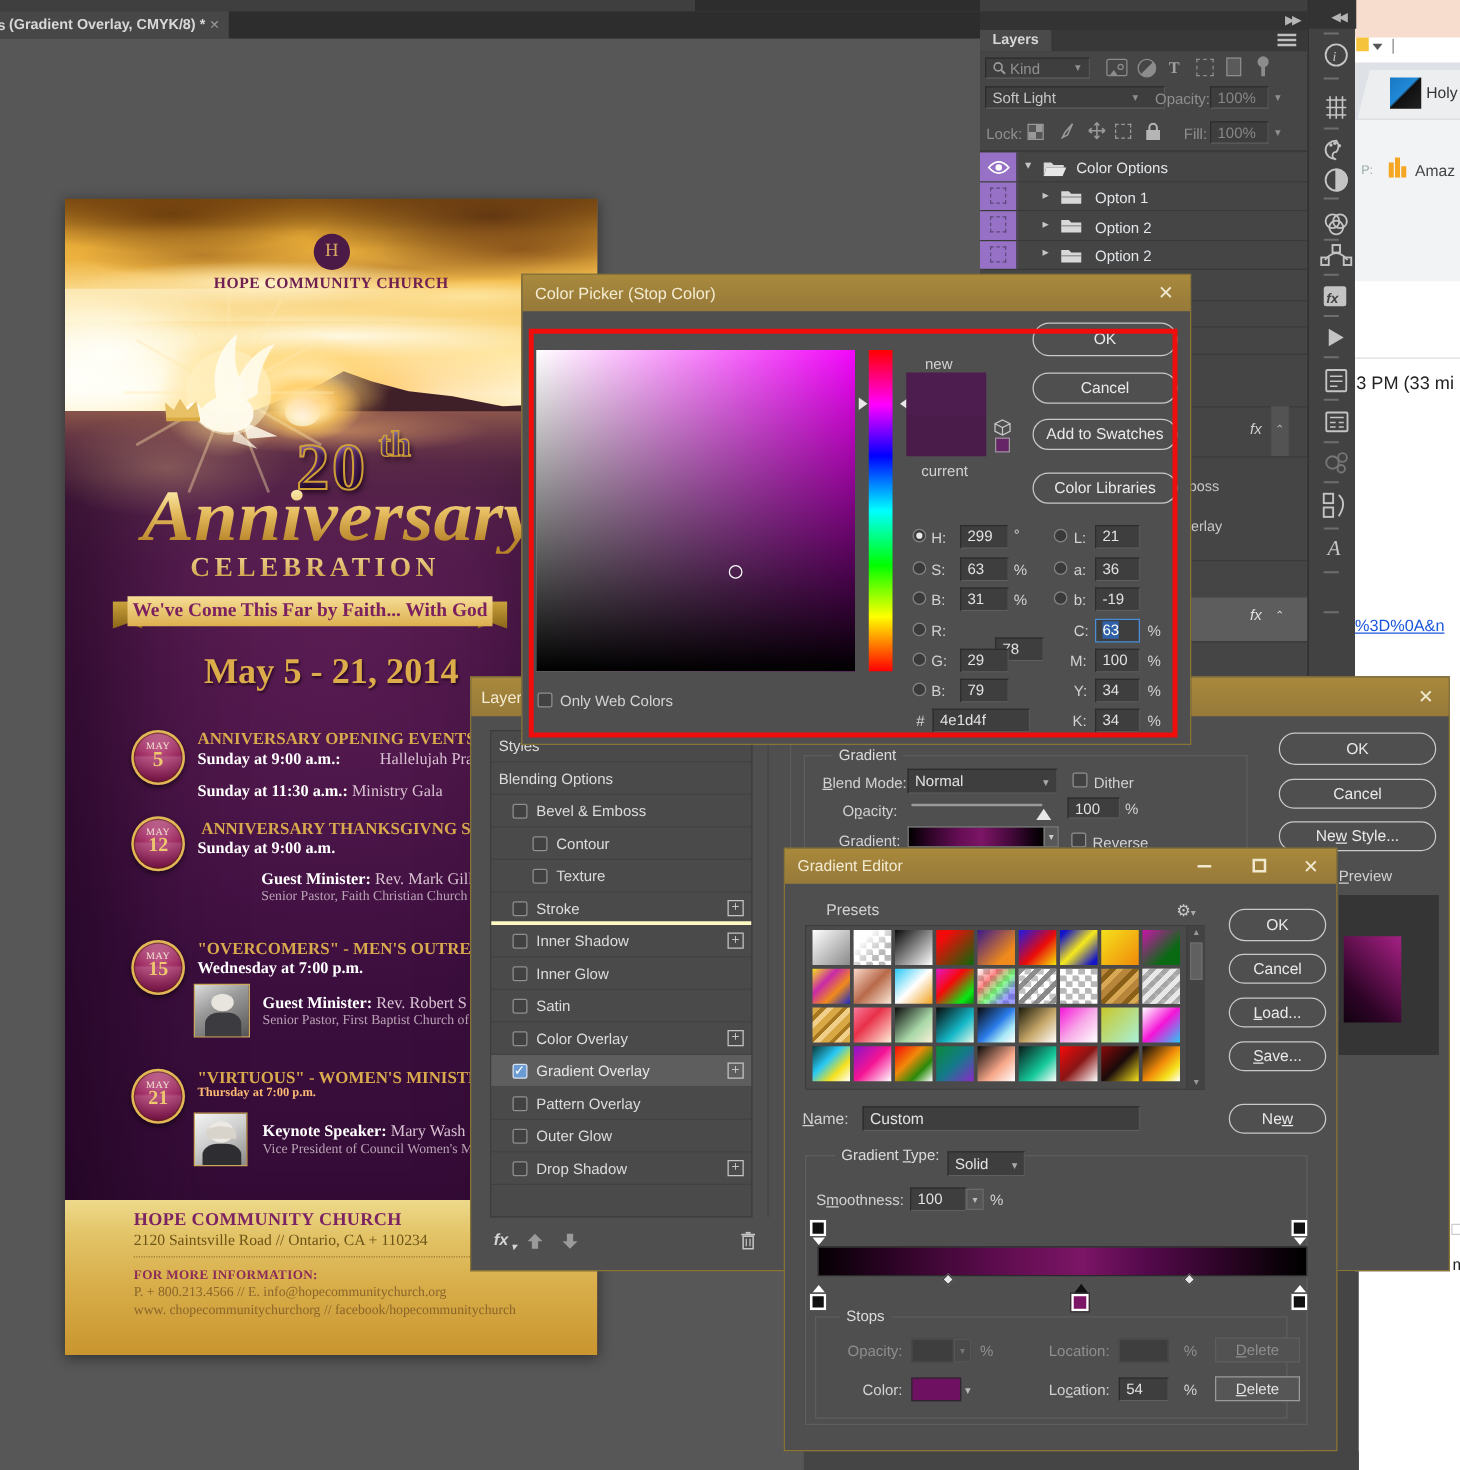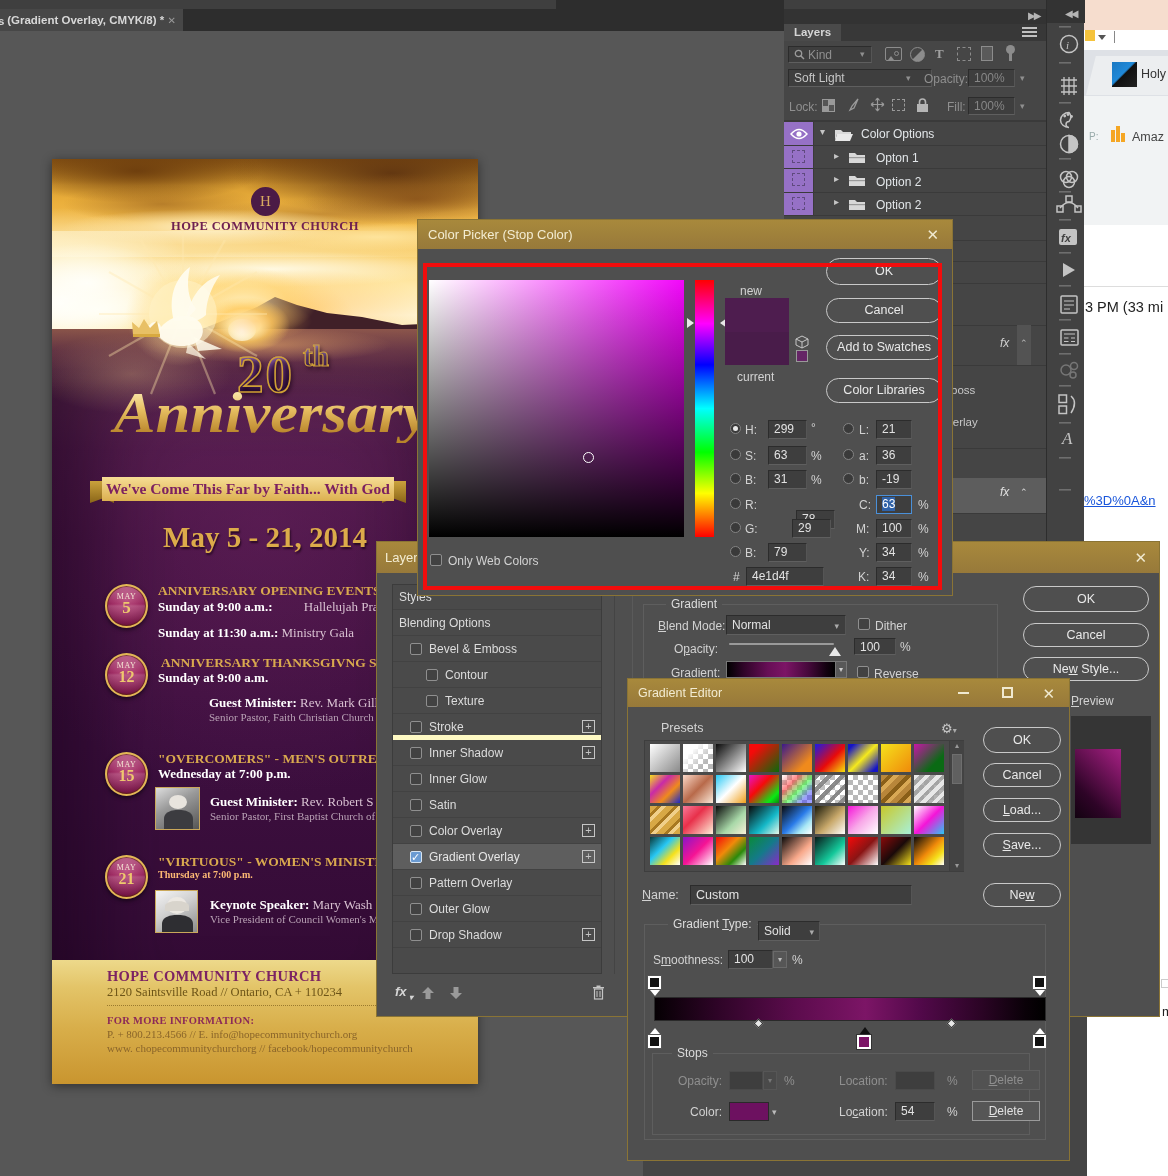--- a/index.html
+++ b/index.html
@@ -111,20 +111,21 @@
     <path d="M2,18 L1,5 L8,11 L13,2 L19,11 L26,4 L29,18 Z" fill="#e8c065"></path>
           <rect x="2" y="17" width="27" height="3" fill="#d8a940"></rect>
   </svg>
 
   <div class="abs serif" style="left:185px;top:190px;width:120px;height:50px;">
     <span style="position:absolute;left:0;top:2px;font-size:53px;font-weight:bold;line-height:46px;letter-spacing:2px;background:linear-gradient(#9a74b4 5%,#643180 40%,#2e1040 90%);-webkit-background-clip:text;background-clip:text;color:transparent;-webkit-text-stroke:1.6px #cf9f35;text-shadow:2px 3px 4px rgba(25,2,22,.65);">20</span>
     <span style="position:absolute;left:66px;top:-9px;font-size:29px;font-weight:bold;background:linear-gradient(#a88ac0,#3d1553);-webkit-background-clip:text;background-clip:text;color:transparent;-webkit-text-stroke:1.2px #cf9f35;text-shadow:2px 3px 4px rgba(25,2,22,.65);">th</span>
   </div>
 
   <div class="abs serif" style="left:7px;top:224px;width:426px;text-align:center;font-size:58px;line-height:60px;font-style:italic;font-weight:bold;transform:scaleX(1.08);background:linear-gradient(#f9e7a8 15%,#e6bd60 45%,#b8842a 85%);-webkit-background-clip:text;background-clip:text;color:transparent;">Anniversary</div>
+  <div class="abs serif" style="left:-13px;top:282px;width:426px;text-align:center;font-size:22px;letter-spacing:3.5px;font-weight:bold;background:linear-gradient(#f3dc9a,#c8973a);-webkit-background-clip:text;background-clip:text;color:transparent;">CELEBRATION</div>
 
   <div class="abs" style="left:38px;top:318px;width:316px;height:24px;">
     <div class="abs" style="left:0;top:4px;width:24px;height:22px;background:linear-gradient(#caa23c,#8a6518);clip-path:polygon(0 0,100% 0,100% 100%,55% 78%,0 100%);"></div>
     <div class="abs" style="left:292px;top:4px;width:24px;height:22px;background:linear-gradient(#caa23c,#8a6518);clip-path:polygon(0 0,100% 0,100% 100%,45% 78%,0 100%);"></div>
     <div class="abs serif" style="left:12px;top:0;width:292px;height:24px;background:linear-gradient(#f6dd95,#dcb050);color:#7c2160;font-weight:bold;font-size:15.5px;text-align:center;line-height:24px;">We've Come This Far by Faith... With God</div>
   </div>
 
   <div class="abs serif" style="left:0;top:362px;width:426px;text-align:center;font-size:29px;font-weight:bold;color:#dcab4a;text-shadow:1px 2px 2px rgba(30,5,25,.8);">May 5 - 21, 2014</div>
  </div>
 </div>
@@ -380,21 +381,21 @@
 
 <div class="dlg" style="left:376px;top:541px;width:784px;height:476px;">
   <div class="tbar" style="height:31px;line-height:31px;"><span style="margin-left:8px;">Layer Style</span><span class="x" style="position:absolute;right:12px;top:8px;">✕</span></div>
 
   <div class="abs" style="left:15px;top:42px;width:210px;height:390px;background:#4a4a4a;border:1px solid #3c3c3c;">
     <div style="height:25px;border-bottom:1px solid #424242;color:#dcdcdc;font-size:12px;line-height:25px;padding-left:6px;">Styles</div>
     <div style="height:26px;border-bottom:1px solid #424242;color:#dcdcdc;font-size:12px;line-height:26px;padding-left:6px;">Blending Options</div>
     <div style="position:relative;height:26px;border-bottom:1px solid #424242;color:#dcdcdc;font-size:12px;line-height:26px;padding-left:36px;"><span class="cb" style="left:17px;top:7px;"></span>Bevel &amp; Emboss</div>
     <div style="position:relative;height:26px;border-bottom:1px solid #424242;color:#dcdcdc;font-size:12px;line-height:26px;padding-left:52px;"><span class="cb" style="left:33px;top:7px;"></span>Contour</div>
     <div style="position:relative;height:26px;border-bottom:1px solid #424242;color:#dcdcdc;font-size:12px;line-height:26px;padding-left:52px;"><span class="cb" style="left:33px;top:7px;"></span>Texture</div>
-    <div style="position:relative;height:26px;border-bottom:5px solid #fef9c3;color:#dcdcdc;font-size:12px;line-height:26px;padding-left:36px;"><span class="cb" style="left:17px;top:7px;"></span>Stroke<span class="plus"></span></div>
+    <div style="position:relative;height:26px;border-bottom:3px solid #fef9c3;color:#dcdcdc;font-size:12px;line-height:26px;padding-left:36px;"><span class="cb" style="left:17px;top:7px;"></span>Stroke<span class="plus"></span></div>
     <div style="position:relative;height:26px;border-bottom:1px solid #424242;color:#dcdcdc;font-size:12px;line-height:26px;padding-left:36px;"><span class="cb" style="left:17px;top:7px;"></span>Inner Shadow<span class="plus"></span></div>
     <div style="position:relative;height:26px;border-bottom:1px solid #424242;color:#dcdcdc;font-size:12px;line-height:26px;padding-left:36px;"><span class="cb" style="left:17px;top:7px;"></span>Inner Glow</div>
     <div style="position:relative;height:26px;border-bottom:1px solid #424242;color:#dcdcdc;font-size:12px;line-height:26px;padding-left:36px;"><span class="cb" style="left:17px;top:7px;"></span>Satin</div>
     <div style="position:relative;height:26px;border-bottom:1px solid #424242;color:#dcdcdc;font-size:12px;line-height:26px;padding-left:36px;"><span class="cb" style="left:17px;top:7px;"></span>Color Overlay<span class="plus"></span></div>
     <div style="position:relative;height:26px;border-bottom:1px solid #424242;color:#e6e6e6;font-size:12px;line-height:26px;padding-left:36px;background:#5e5e5e;"><span class="cb" style="left:17px;top:7px;background:#6b9bd2;border-color:#d8e4f0;"></span><span style="position:absolute;left:18px;top:0px;color:#fff;font-size:11px;line-height:26px;">✓</span>Gradient Overlay<span class="plus"></span></div>
     <div style="position:relative;height:26px;border-bottom:1px solid #424242;color:#dcdcdc;font-size:12px;line-height:26px;padding-left:36px;"><span class="cb" style="left:17px;top:7px;"></span>Pattern Overlay</div>
     <div style="position:relative;height:26px;border-bottom:1px solid #424242;color:#dcdcdc;font-size:12px;line-height:26px;padding-left:36px;"><span class="cb" style="left:17px;top:7px;"></span>Outer Glow</div>
     <div style="position:relative;height:26px;border-bottom:1px solid #424242;color:#dcdcdc;font-size:12px;line-height:26px;padding-left:36px;"><span class="cb" style="left:17px;top:7px;"></span>Drop Shadow<span class="plus"></span></div>
   </div>
   <div class="abs" style="left:18px;top:442px;color:#d5d5d5;font-size:13px;font-style:italic;font-weight:bold;">fx<span style="font-size:8px;position:absolute;left:14px;top:9px;">▾</span></div>
@@ -580,21 +581,21 @@
   <div class="abs lbl" style="left:393px;top:229px;">%</div>
   <div class="radio" style="left:312px;top:253px;"></div>
   <div class="abs lbl" style="left:327px;top:253px;">B:</div>
   <div class="abs fld" style="left:350px;top:250px;width:39px;height:19px;">31</div>
   <div class="abs lbl" style="left:393px;top:253px;">%</div>
   <div class="radio" style="left:312px;top:278px;"></div>
   <div class="abs lbl" style="left:327px;top:278px;">R:</div>
   <div class="abs fld" style="left:350px;top:290px;width:39px;height:19px;margin-left:28px;">78</div>
   <div class="radio" style="left:312px;top:302px;"></div>
   <div class="abs lbl" style="left:327px;top:302px;">G:</div>
-  <div class="abs fld" style="left:350px;top:299px;width:39px;height:19px;margin-left:24px;">29</div>
+  <div class="abs fld" style="left:350px;top:299px;width:39px;height:19px;">29</div>
   <div class="radio" style="left:312px;top:326px;"></div>
   <div class="abs lbl" style="left:327px;top:326px;">B:</div>
   <div class="abs fld" style="left:350px;top:323px;width:39px;height:19px;">79</div>
   <div class="abs lbl" style="left:315px;top:350px;">#</div>
   <div class="abs fld" style="left:328px;top:347px;width:78px;height:19px;">4e1d4f</div>
 
   <div class="radio" style="left:425px;top:203px;"></div>
   <div class="abs lbl" style="left:441px;top:203px;">L:</div>
   <div class="abs fld" style="left:458px;top:200px;width:36px;height:19px;">21</div>
   <div class="radio" style="left:425px;top:229px;"></div>

